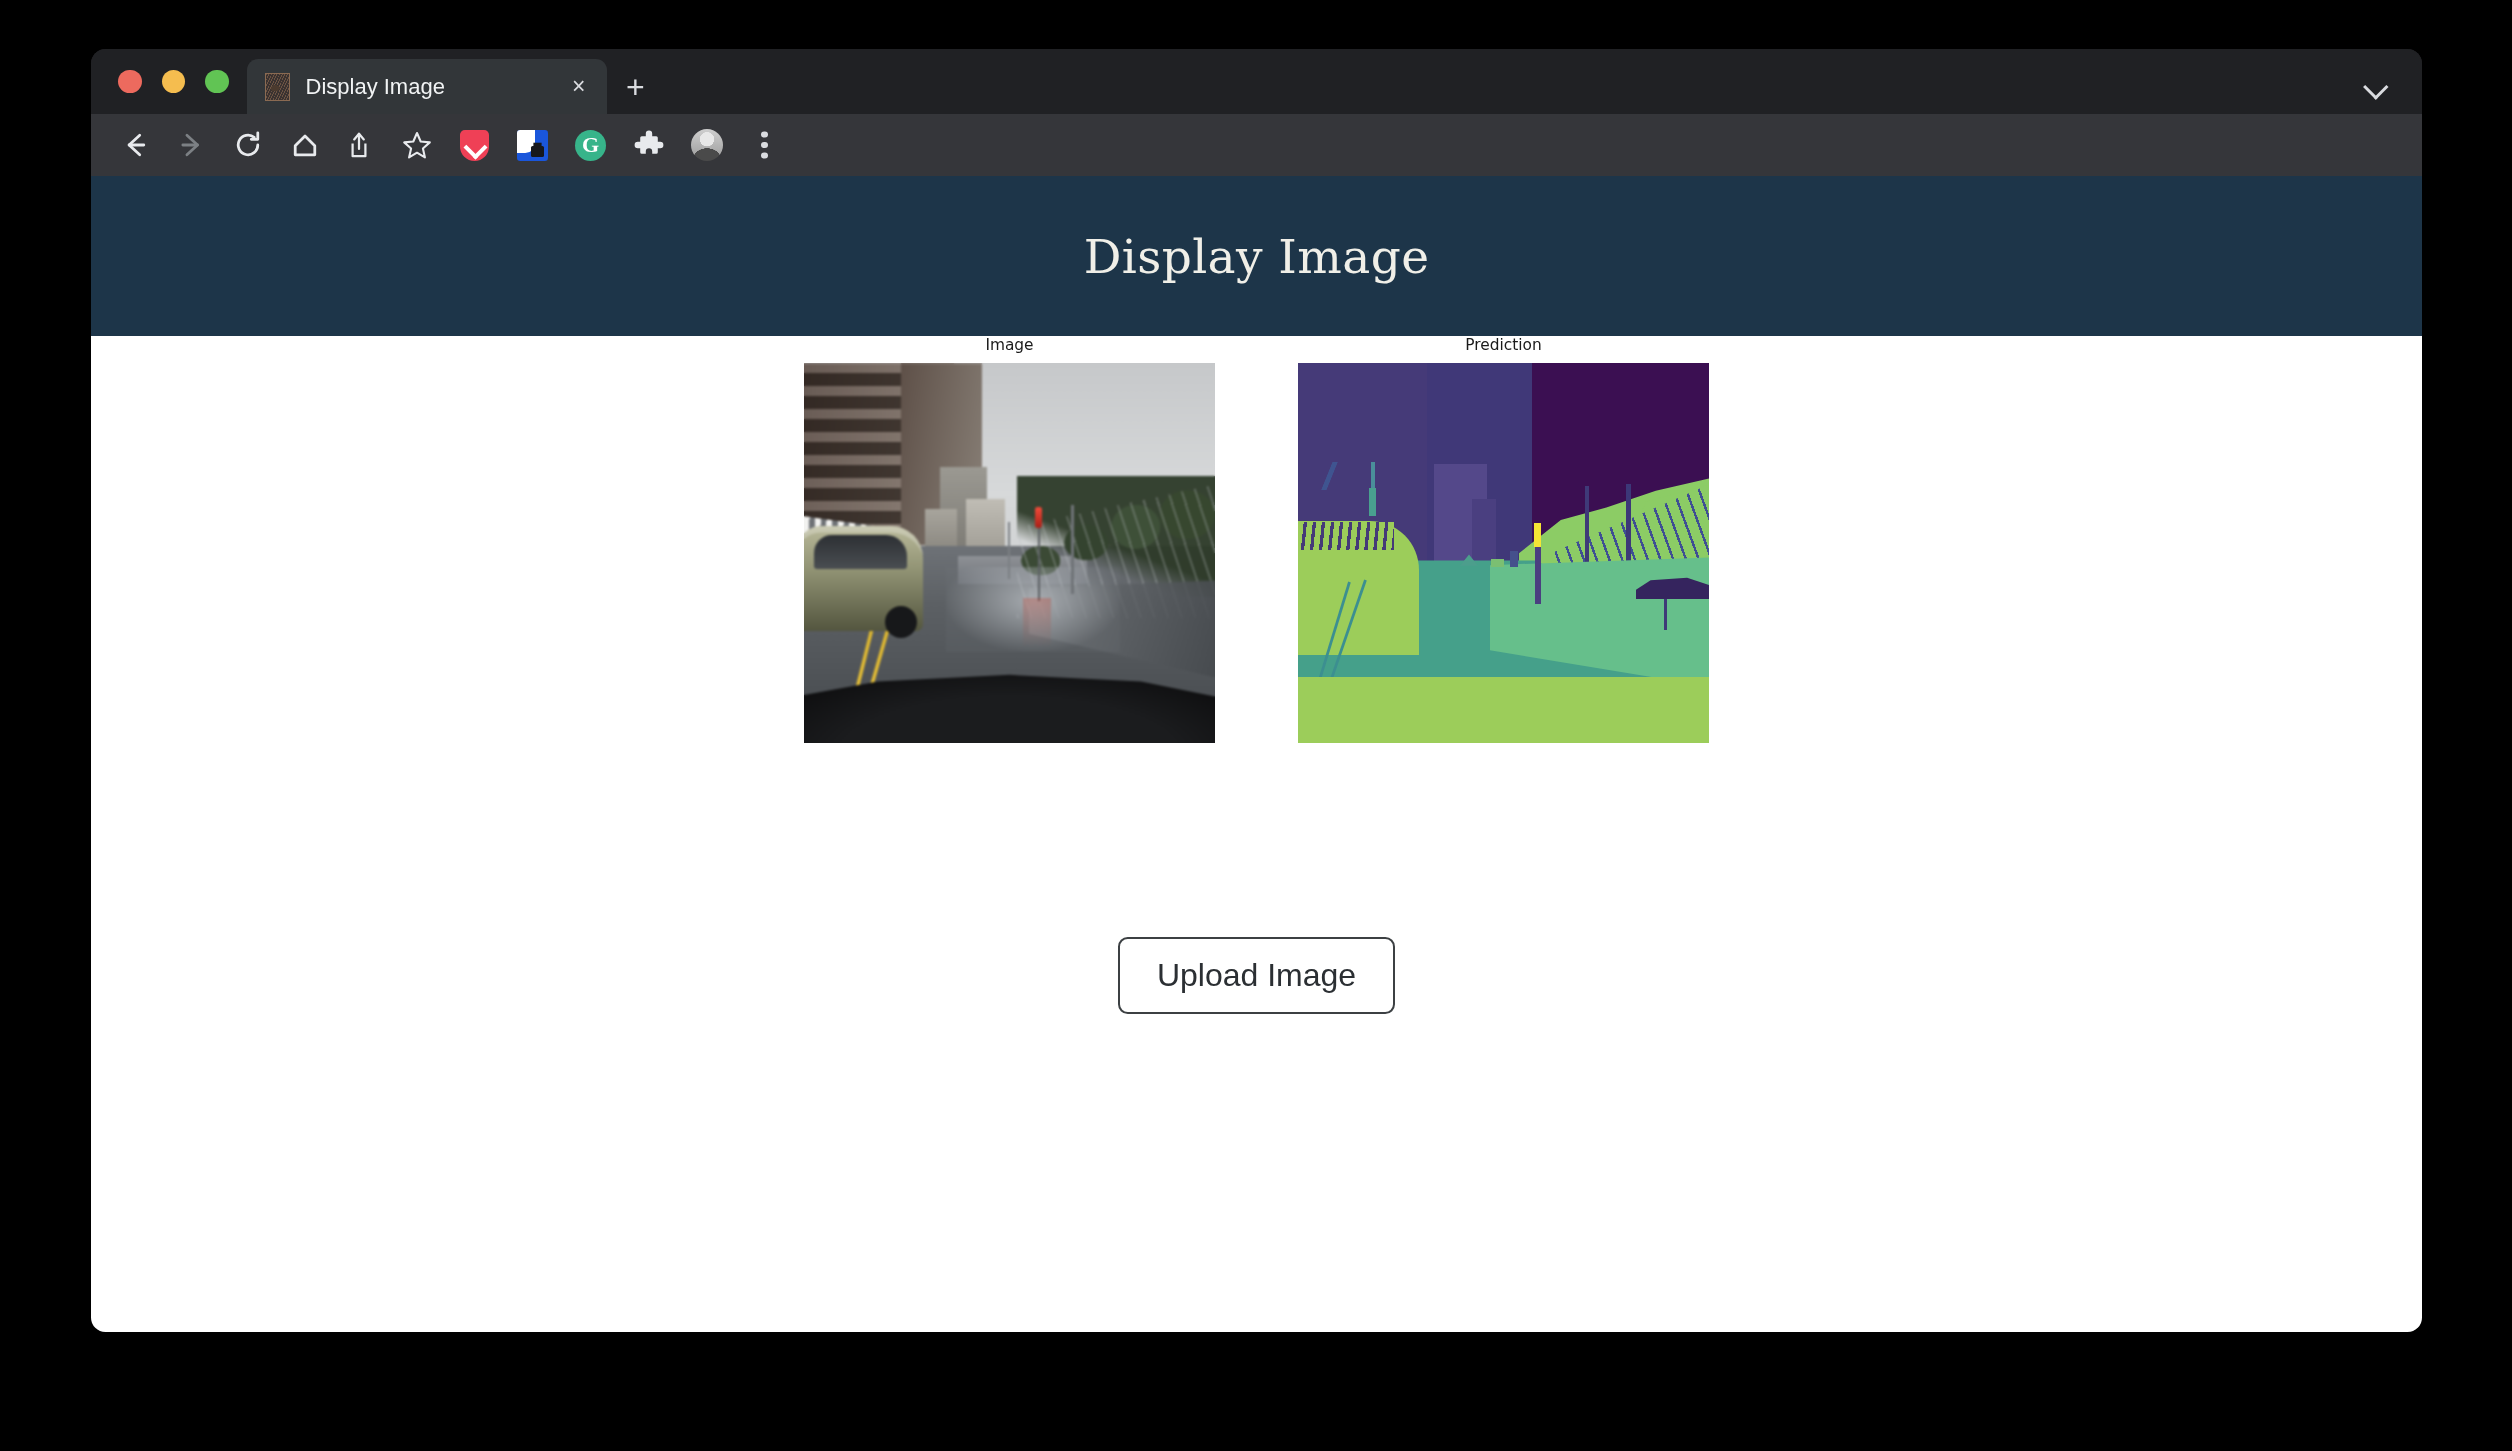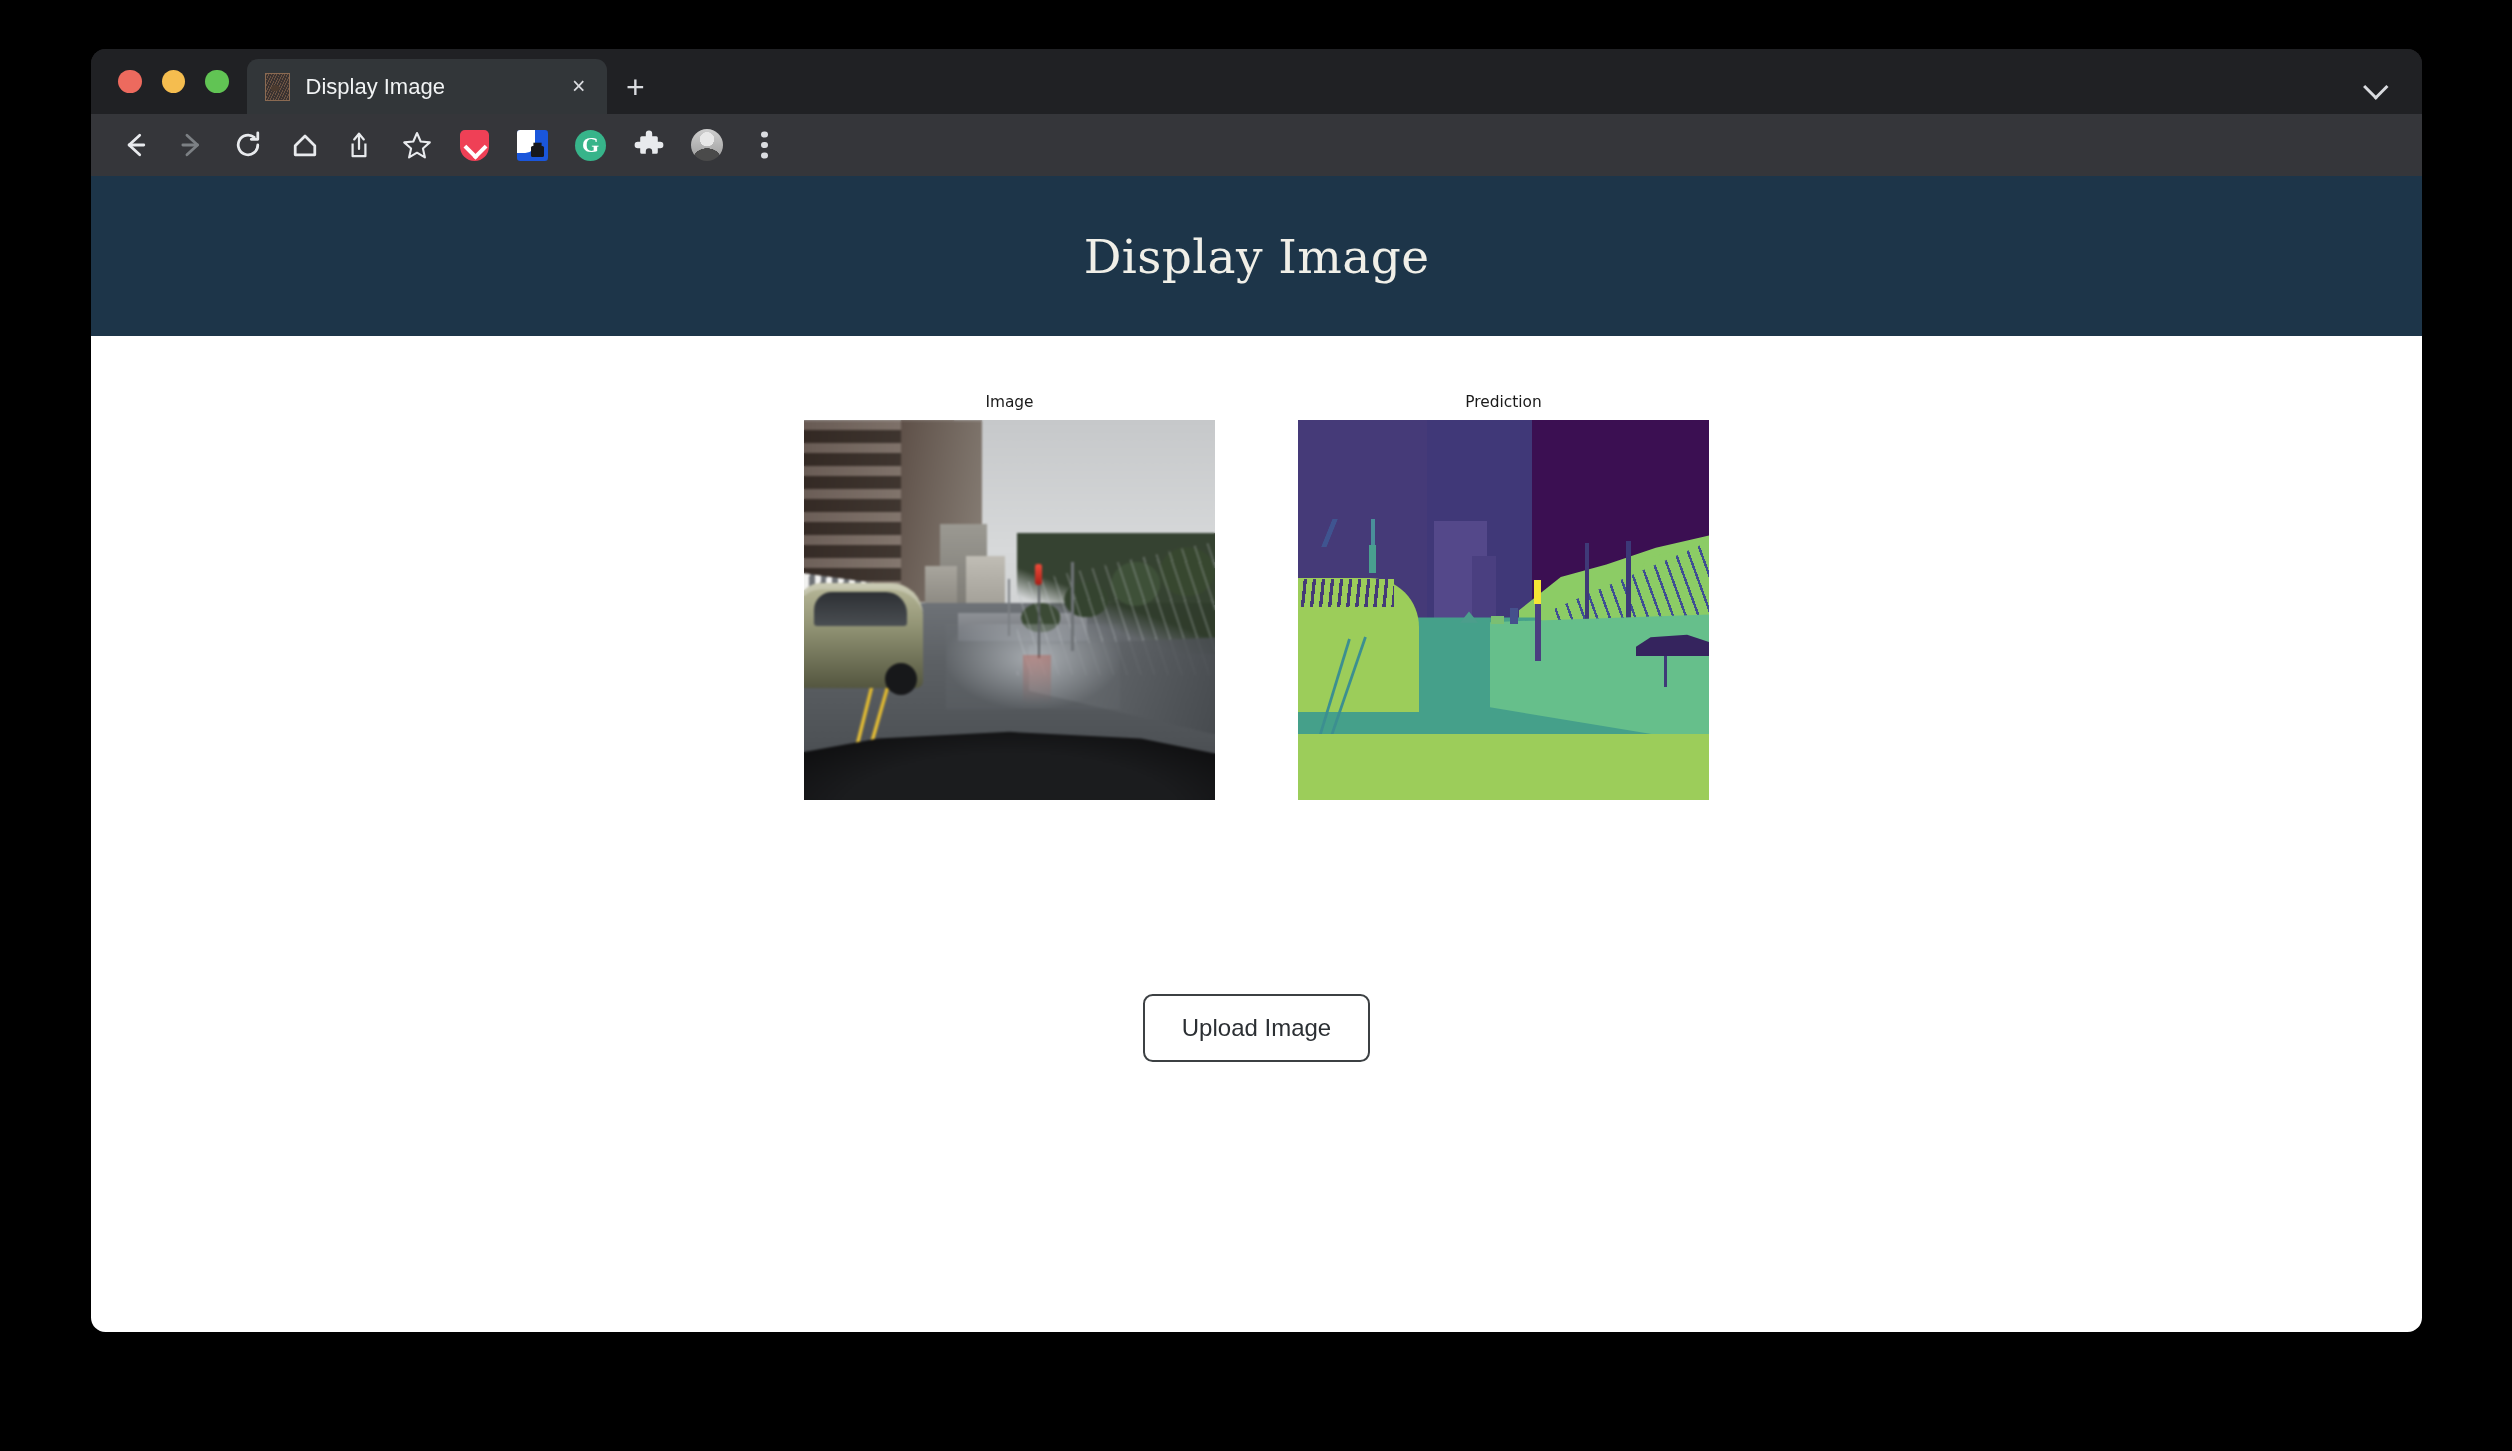--- a/index.html
+++ b/index.html
@@ -253,21 +253,20 @@
     color: #f0efe8;
     font-size: 47px;
     font-family: "DejaVu Serif", serif;
     letter-spacing: 0.4px;
   }
 
   .figure-row {
     display: flex;
     justify-content: center;
     gap: 83px;
-    margin-top: 57px;
   }
   .figure { width: 411px; }
   .figure-caption {
     text-align: center;
     font-size: 15.4px;
     color: #1a1a1a;
     font-family: "DejaVu Sans", sans-serif;
     margin-bottom: 8px;
     height: 19.4px;
     line-height: 19.4px;
@@ -404,21 +403,21 @@
   .upload-row {
     display: flex;
     justify-content: center;
     margin-top: 194px;
   }
   .upload-btn {
     background: #ffffff;
     border: 2.4px solid #3c4043;
     border-radius: 9.7px;
     color: #2b2f33;
-    font-size: 24px;
+    font-size: 32px;
     padding: 18px 37px;
     font-family: "Liberation Sans", sans-serif;
     cursor: pointer;
   }
 </style>
 </head>
 <body>
 
 <div class="browser-window">
 

